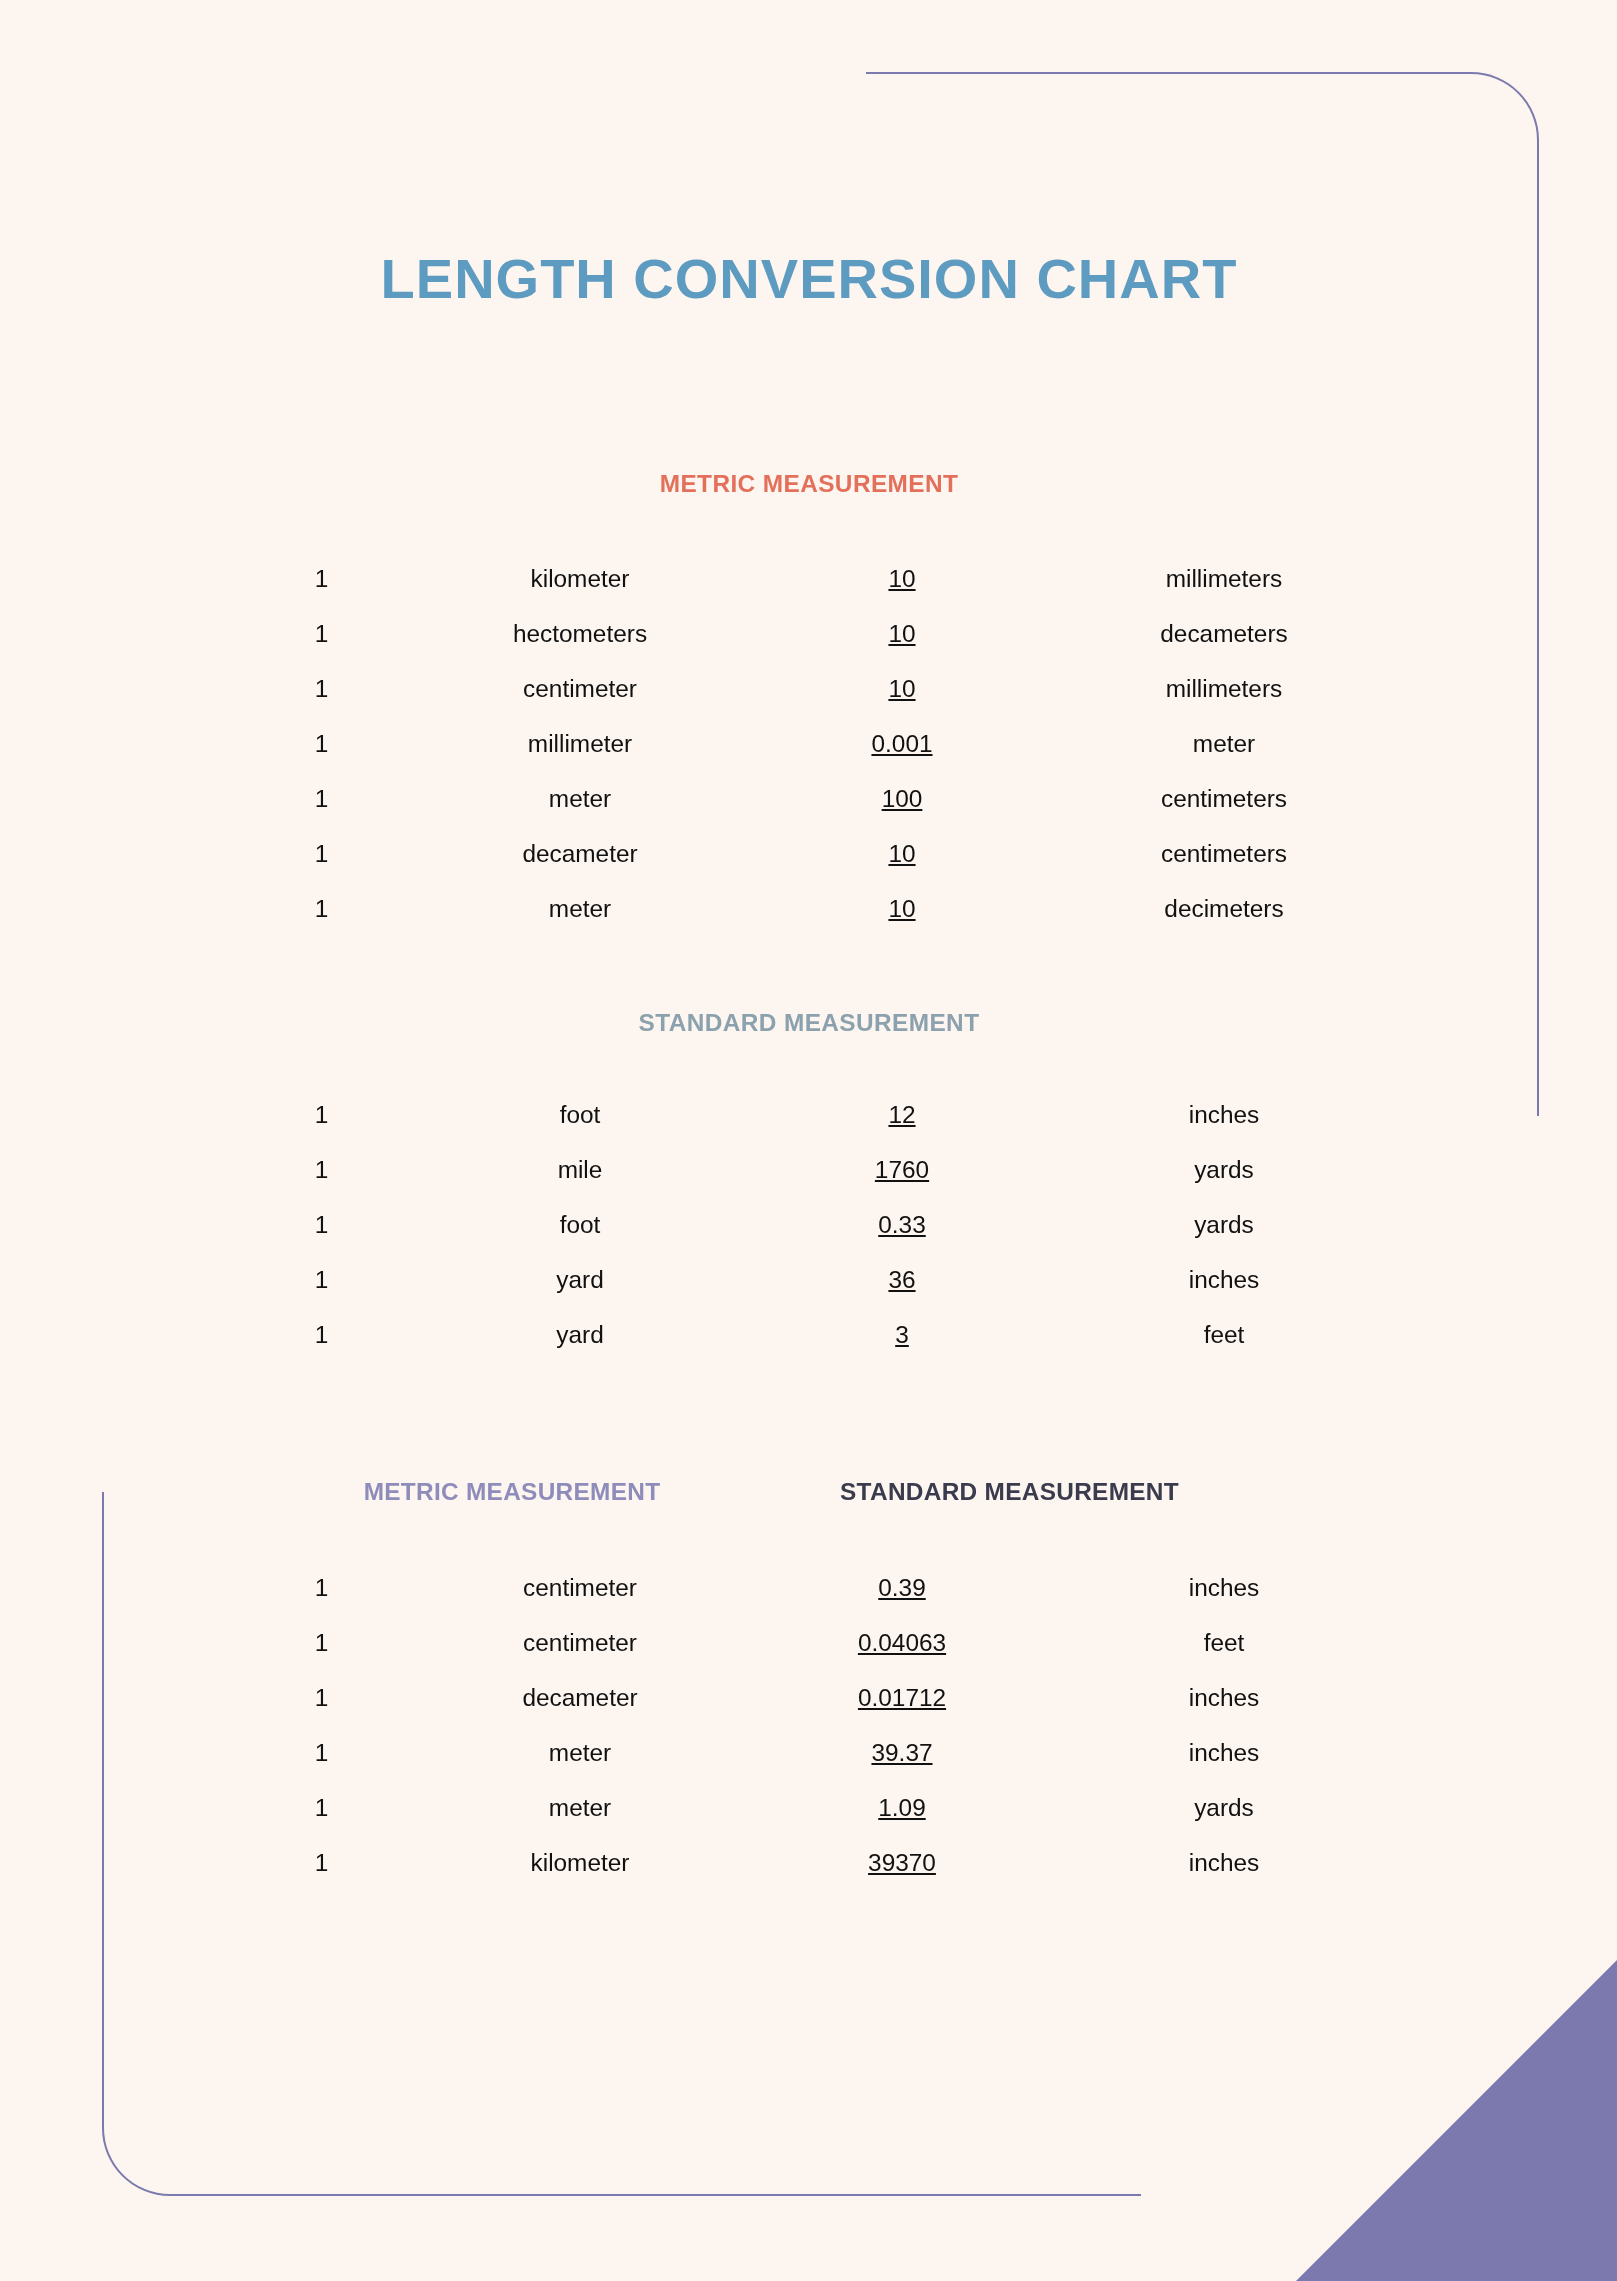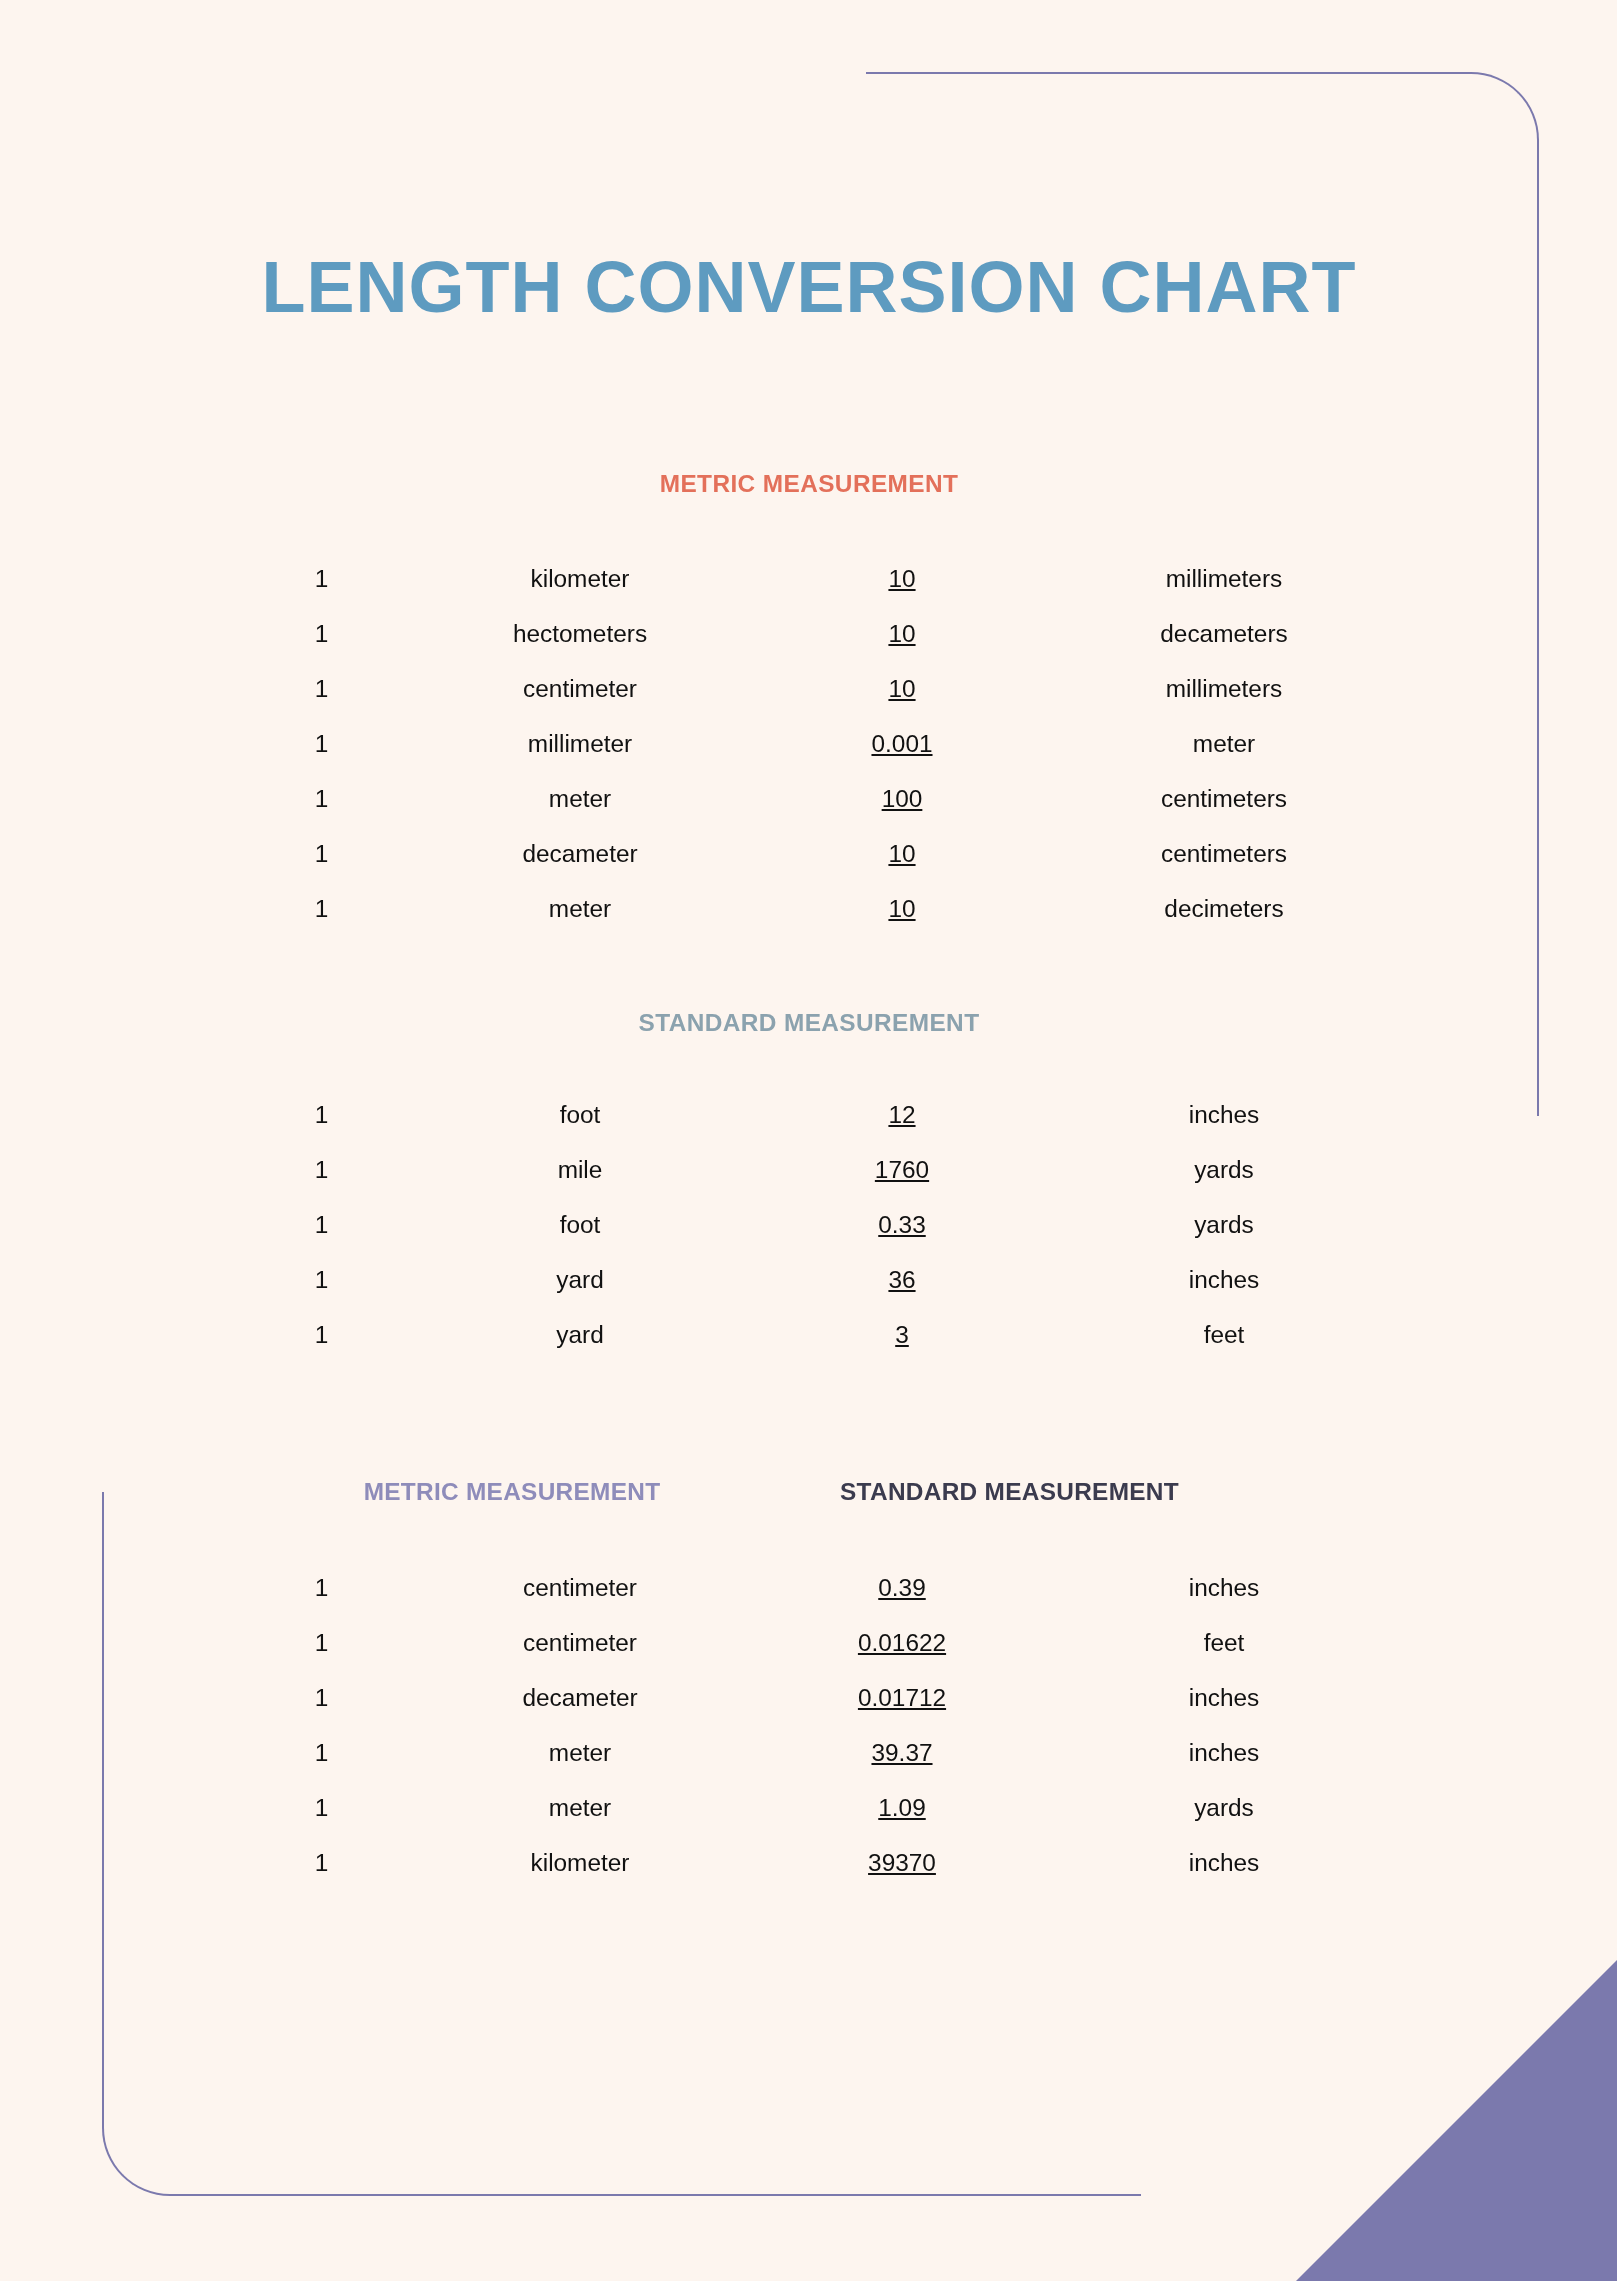--- a/index.html
+++ b/index.html
@@ -53,21 +53,21 @@
     position: relative;
     z-index: 3;
   }
 
   .page-title {
     position: absolute;
     top: 246px;
     left: 0;
     width: 1618px;
     text-align: center;
-    font-size: 72px;
+    font-size: 56px;
     font-weight: bold;
     letter-spacing: 1px;
     color: #5e9bc0;
   }
 
   .section-head {
     position: absolute;
     width: 1618px;
     text-align: center;
     font-size: 24.4px;
@@ -225,21 +225,21 @@
     <tbody>
         <tr>
           <td class="c-qty">1</td>
           <td class="c-unit">centimeter</td>
           <td class="c-val">0.39</td>
           <td class="c-tunit">inches</td>
         </tr>
         <tr>
           <td class="c-qty">1</td>
           <td class="c-unit">centimeter</td>
-          <td class="c-val">0.01622</td>
+          <td class="c-val">0.04063</td>
           <td class="c-tunit">feet</td>
         </tr>
         <tr>
           <td class="c-qty">1</td>
           <td class="c-unit">decameter</td>
           <td class="c-val">0.01712</td>
           <td class="c-tunit">inches</td>
         </tr>
         <tr>
           <td class="c-qty">1</td>

